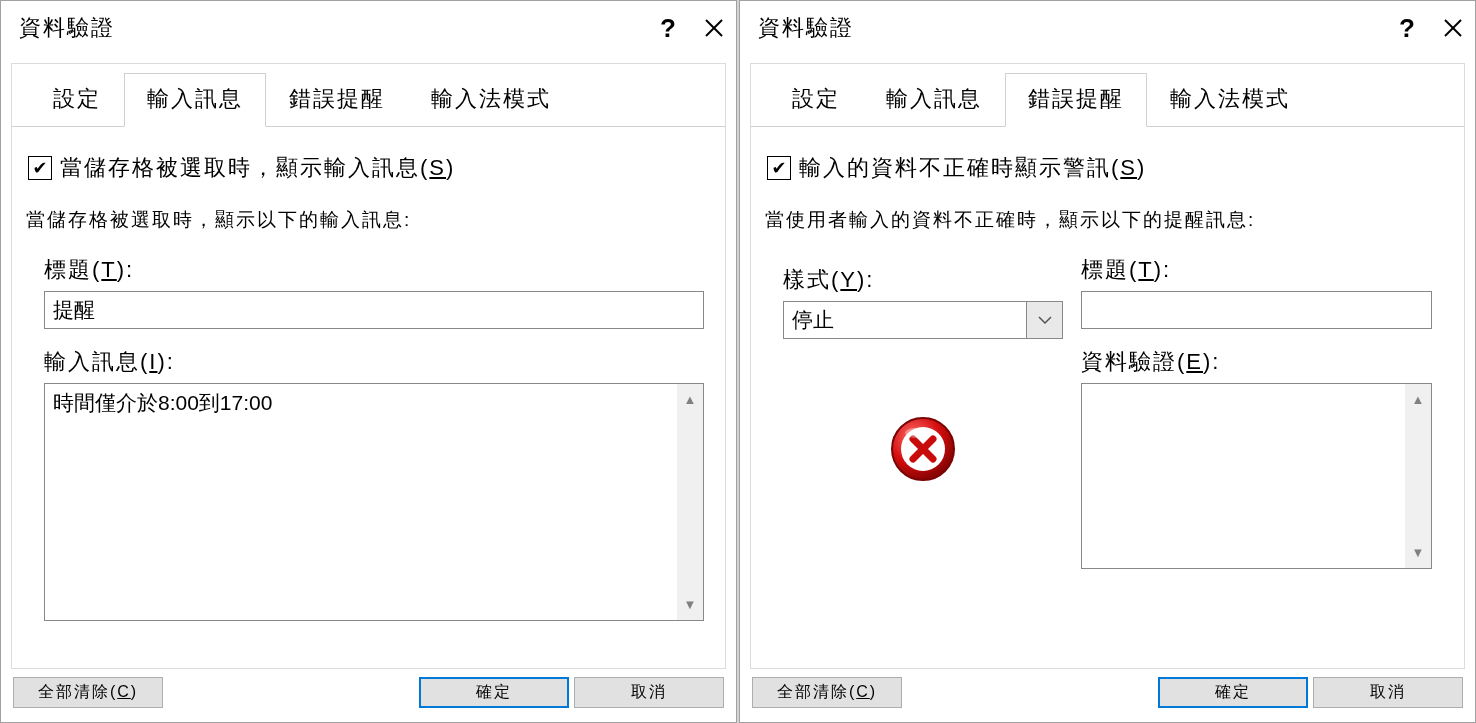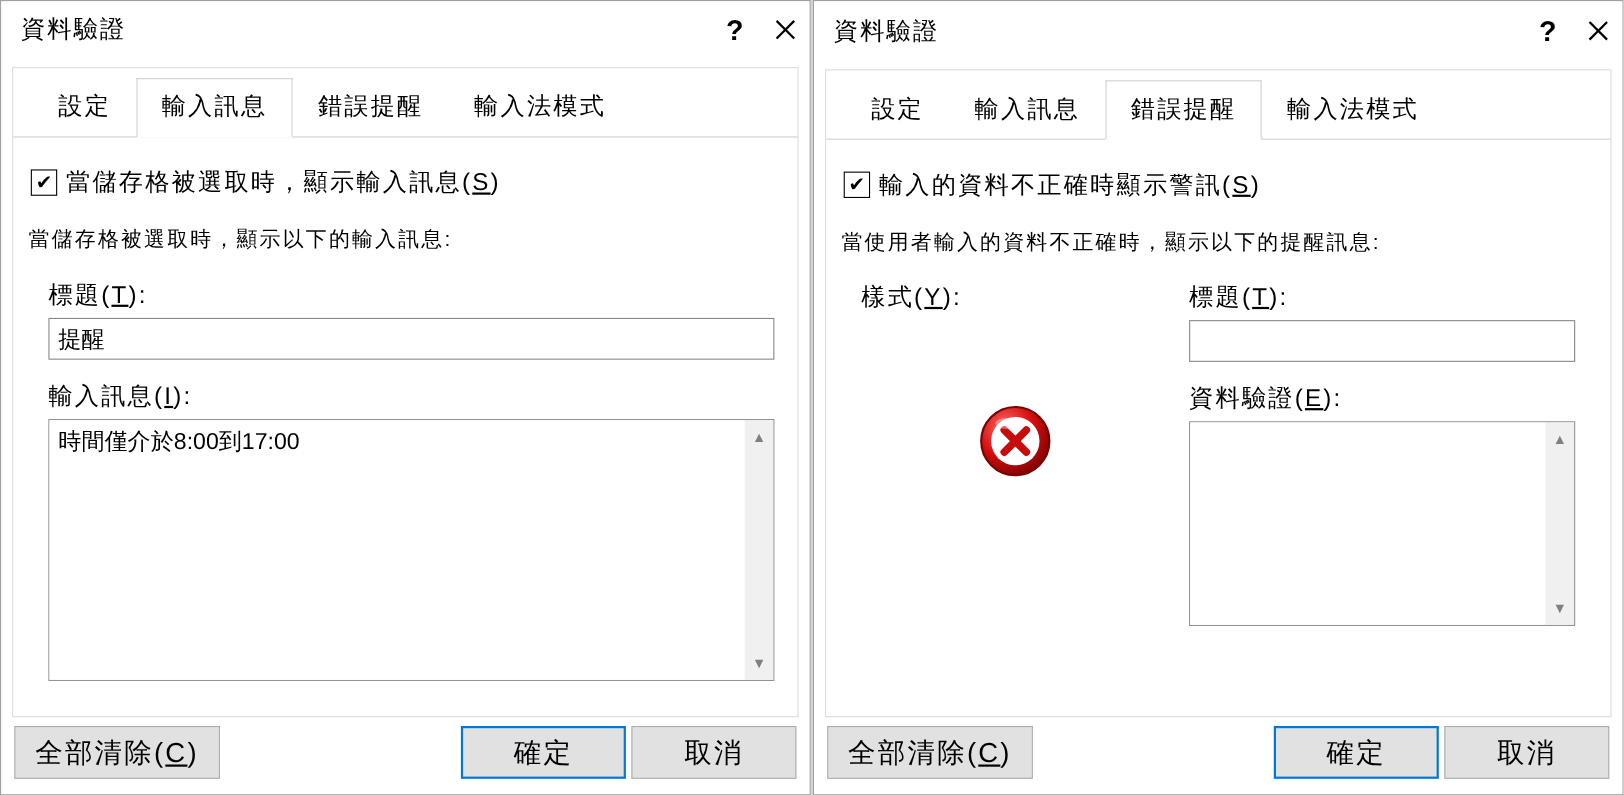--- a/index.html
+++ b/index.html
@@ -154,42 +154,43 @@
       font-size: 13px;
       color: #808080;
     }
     .button-row {
       display: flex;
       justify-content: space-between;
       padding: 0 12px 14px 12px;
       align-items: center;
     }
     .btn {
-      height: 48px;
+      height: 31px;
       min-width: 150px;
       padding: 0 18px;
       background: #e1e1e1;
       border: 1px solid #adadad;
-      font-size: 25px;
+      font-size: 16px;
       cursor: pointer;
       letter-spacing: 2px;
     }
     .btn.primary {
       border: 2px solid #0078d7;
       background: #e1e1e1;
     }
     .right-btns {
       display: flex;
       gap: 5px;
     }
     
     .two-col {
       display: flex;
       gap: 18px;
       padding-left: 18px;
+      align-items: center;
     }
     .col-left {
       width: 280px;
     }
     .col-right {
       flex: 1;
       padding-right: 18px;
     }
     .select-wrap {
       display: flex;
@@ -315,20 +316,28 @@
     <div class="panel">
       <div class="checkbox-row">
         <span class="checkbox">✔</span>
         <span class="checkbox-label"><span>輸入的資料不正確時顯示警訊(</span><span class="u-letter">S</span><span>)</span></span>
       </div>
       <div class="section-text">當使用者輸入的資料不正確時，顯示以下的提醒訊息:</div>
 
       <div class="two-col">
         <div class="col-left">
           <div class="field-label"><span>樣式(</span><span class="u-letter">Y</span><span>):</span></div>
+          <div class="select-wrap">
+            <div class="select-value">停止</div>
+            <div class="select-btn">
+              <svg viewBox="0 0 14 8">
+                  <path d="M1 1 L7 7 L13 1" fill="none" stroke="#555" stroke-width="1.5"></path>
+                </svg>
+            </div>
+          </div>
           <div class="error-icon-area">
             <svg class="error-icon" viewBox="0 0 68 68">
               <defs>
                 <radialGradient id="rg" cx="35%" cy="30%" r="70%">
                   <stop offset="0%" stop-color="#ff6a6a"></stop>
                   <stop offset="60%" stop-color="#d40d0d"></stop>
                   <stop offset="100%" stop-color="#8a0404"></stop>
                 </radialGradient>
               </defs>
               <circle cx="34" cy="34" r="31" fill="url(#rg)" stroke="#7a0303" stroke-width="2"></circle>

